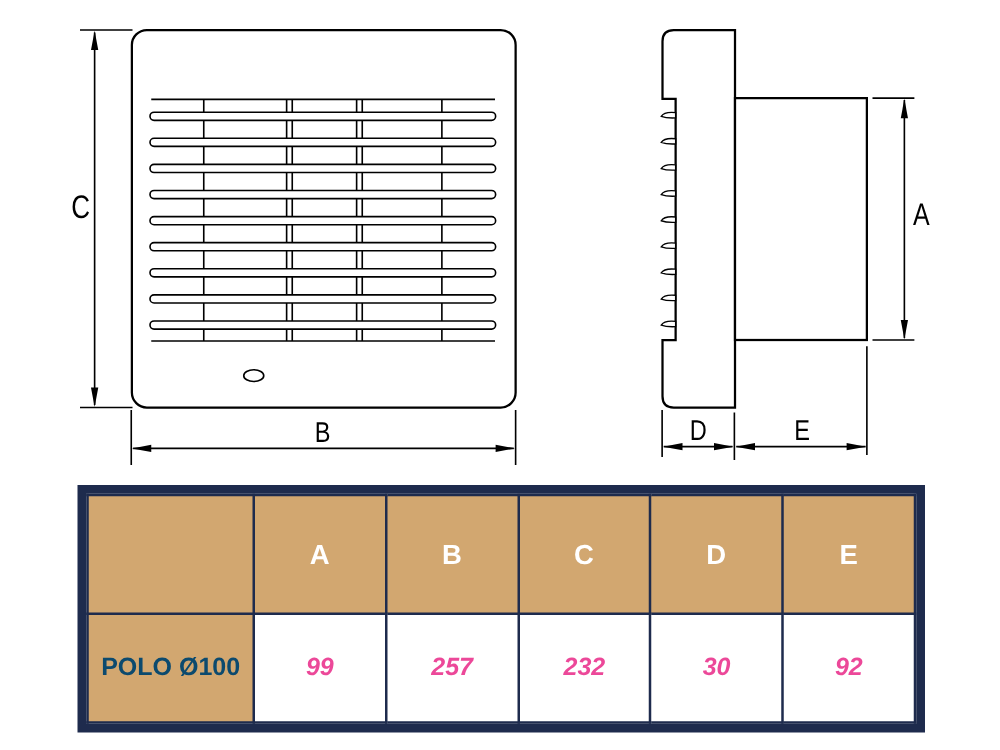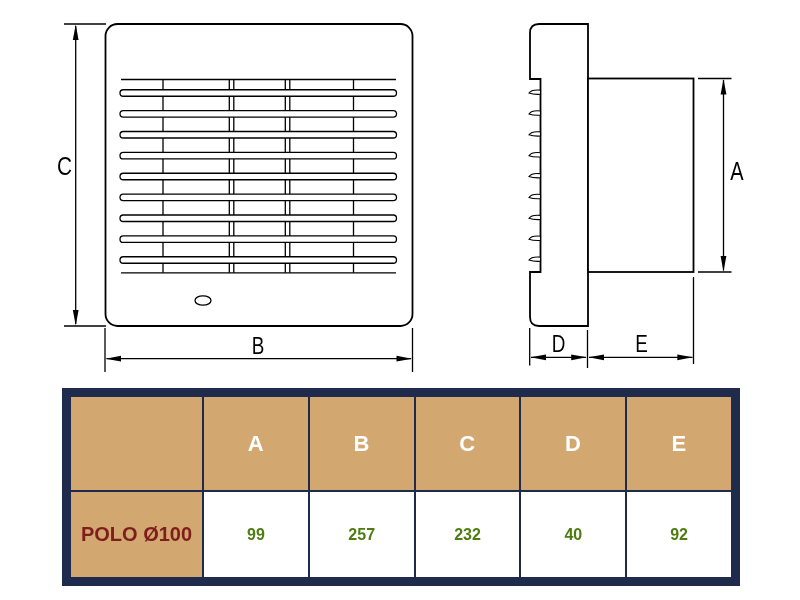--- a/index.html
+++ b/index.html
@@ -3,22 +3,22 @@
 <meta charset="utf-8">
 <style>
   html,body{margin:0;padding:0;background:#ffffff;width:800px;height:600px;overflow:hidden;}
   body{font-family:"Liberation Sans", sans-serif;}
   #diagram{position:absolute;left:0;top:0;}
   #spec{position:absolute;left:62px;top:388px;width:678px;height:198px;box-sizing:border-box;border:7px solid #1e2b4d;}
   #spec table{border-collapse:collapse;width:100%;height:100%;table-layout:fixed;}
   #spec td{border:2px solid #1e2b4d;text-align:center;vertical-align:middle;padding:0;}
   .tan{background:#d2a770;}
   .hdr{color:#ffffff;font-weight:bold;font-size:22px;letter-spacing:0.5px;}
-  .lbl{color:#7f1d1d;font-weight:bold;font-size:20px;}
-  .val{color:#4d7c0f;font-weight:bold;font-size:16px;}
+  .lbl{color:#0c4a6e;font-weight:bold;font-size:20px;}
+  .val{color:#ec4899;font-weight:bold;font-size:20px;font-style:italic;}
 </style>
 </head>
 <body>
 
 <svg id="diagram" width="800" height="380" viewBox="0 0 800 380">
   <g fill="none" stroke="#000000">
 
     <rect x="105.5" y="24" width="307" height="302" rx="12" fill="#ffffff" stroke-width="1.8"></rect>
 
     <line x1="121" y1="79.5" x2="396" y2="79.5" stroke-width="1.3"></line>
@@ -143,20 +143,20 @@
     <td class="tan hdr">D</td>
 
     <td class="tan hdr">E</td>
   </tr>
 
   <tr style="height:43px;">
     <td class="tan lbl">POLO Ø100</td>
     <td class="val">99</td>
     <td class="val">257</td>
     <td class="val">232</td>
-    <td class="val">40</td>
+    <td class="val">30</td>
     <td class="val">92</td>
   </tr>
 
 
 </tbody>
     </table>
 </div>
 
 </body></html>

